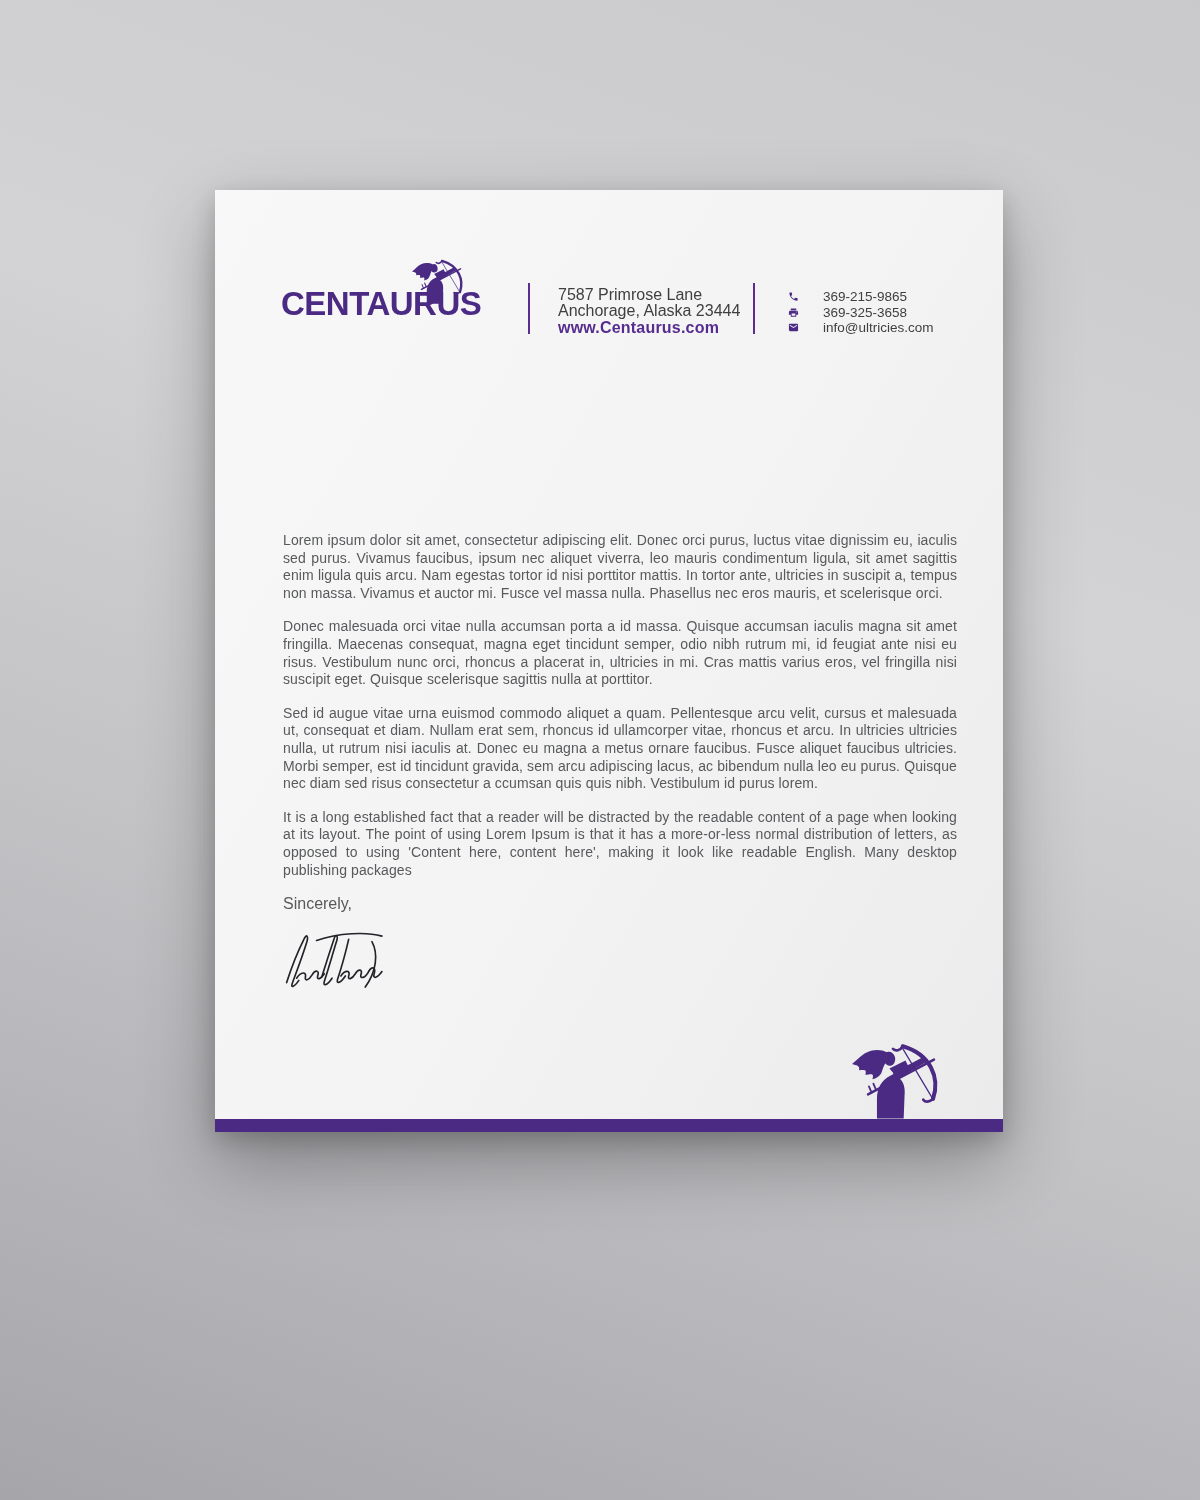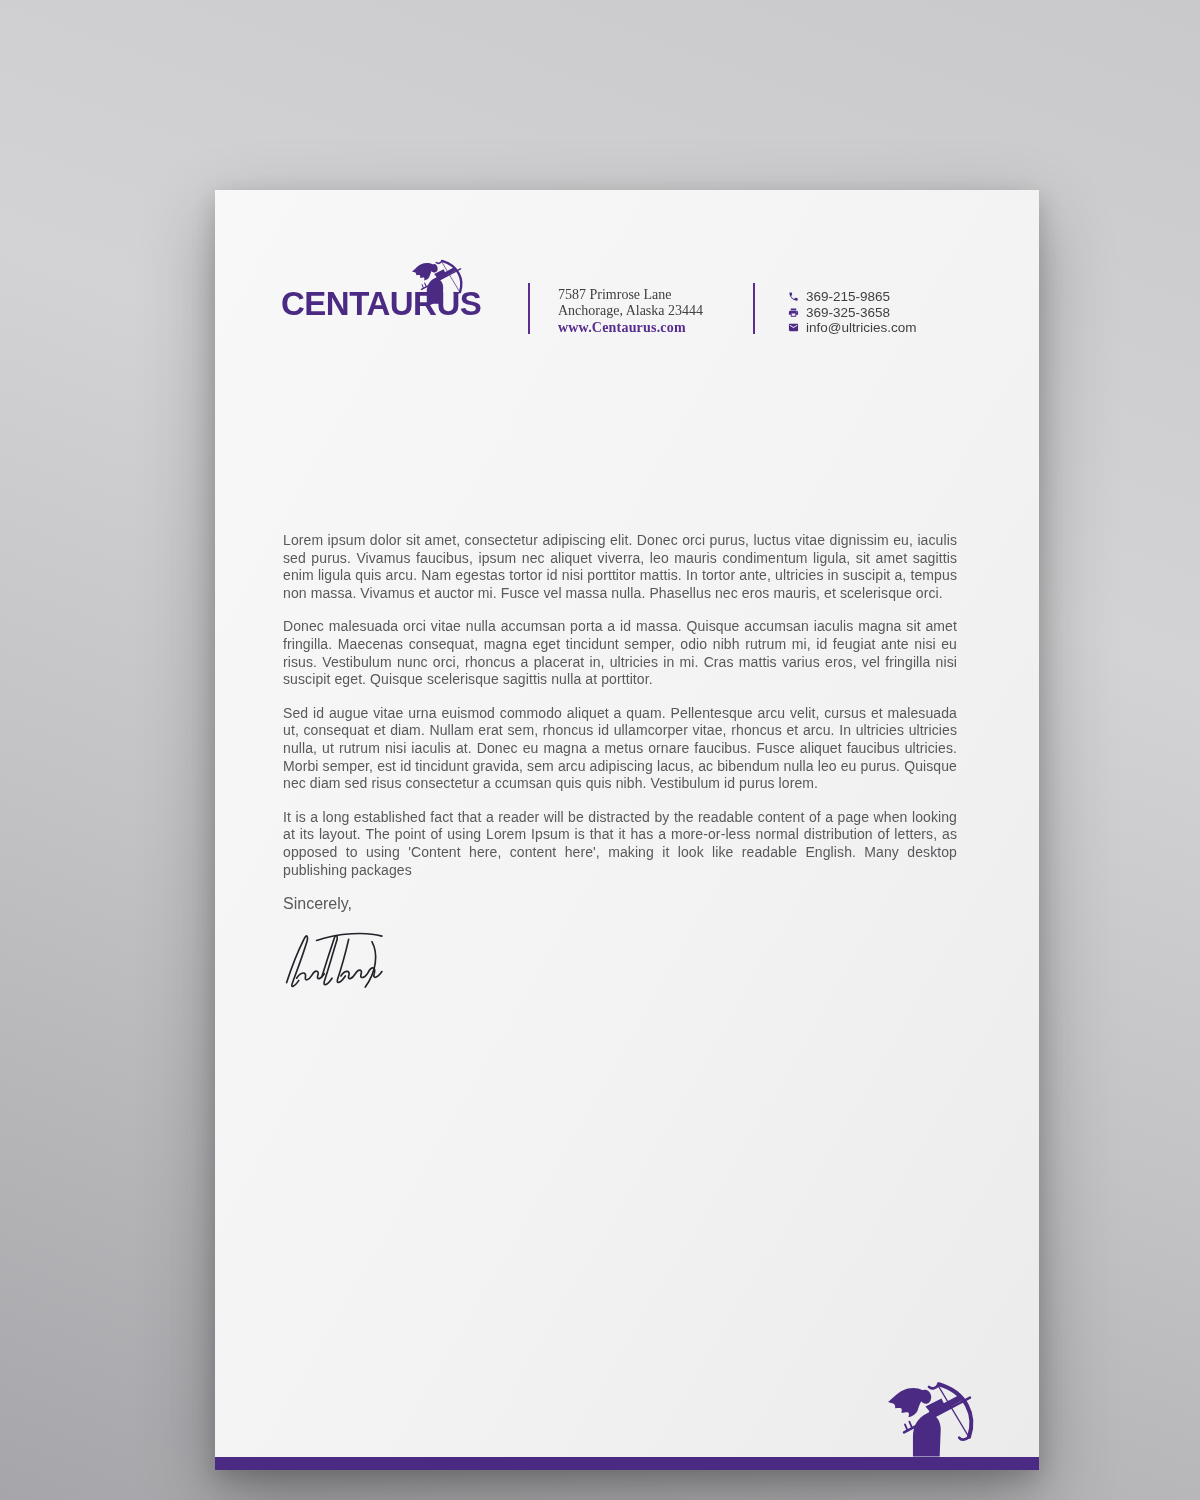--- a/index.html
+++ b/index.html
@@ -3,36 +3,35 @@
 <meta charset="utf-8">
 <style>
   html,body{margin:0;padding:0;}
   body{
     width:1200px;height:1500px;overflow:hidden;
     background:linear-gradient(200deg,#c9c9cb 0%,#d3d3d5 35%,#c3c3c6 62%,#a6a6aa 100%);
     font-family:"Liberation Sans", sans-serif;
     position:relative;
   }
   .page{
-    position:absolute;left:215px;top:190px;width:788px;height:1280px;
+    position:absolute;left:215px;top:190px;width:788px;height:942px;
     background:linear-gradient(120deg,#f8f8f9 0%,#f3f3f4 55%,#ebebec 100%);
     box-shadow:0 30px 70px rgba(0,0,0,.30), 0 8px 22px rgba(0,0,0,.18);
-    padding-left:36px;
   }
   
   .logo{position:absolute;left:66px;top:95px;white-space:nowrap;}
   .logo-text{font-size:33px;font-weight:800;color:#4b2a84;letter-spacing:-.5px;}
   .logo-archer{position:absolute;left:131px;top:-26px;width:58px;height:45px;}
   .vdiv{position:absolute;top:93px;width:2px;height:51px;background:#5b2d90;}
   .vdiv-1{left:313px;}
   .vdiv-2{left:538px;}
-  .addr{position:absolute;left:343px;top:97px;font-size:14px;line-height:16px;color:#3f3f41;font-family:Liberation Serif, serif;}
+  .addr{position:absolute;left:343px;top:97px;font-size:16px;line-height:16px;color:#3f3f41;}
   .site{color:#562c8e;font-weight:700;text-decoration:none;display:inline-block;margin-top:1px;letter-spacing:.2px;}
   .contact{position:absolute;left:573px;top:99px;font-size:13.5px;line-height:15.6px;color:#3f3f41;}
-  .crow{display:flex;align-items:center;gap:7px;height:15.6px;}
+  .crow{display:flex;align-items:center;gap:24px;height:15.6px;}
   .crow svg{width:11px;height:11px;fill:#4b2a84;flex:0 0 auto;}
   
   .letter{position:absolute;left:68px;top:326px;width:674px;}
   .salutation{font-size:21px;font-weight:400;color:#545456;margin:0 0 25px;letter-spacing:.3px;}
   .letter p.body{margin:16px 0 12px;font-size:14px;line-height:17.6px;color:#58595b;text-align:justify;letter-spacing:.1px;}
   .closing{margin:16px 0 0;font-size:16px;color:#58595b;}
   .signature-svg{margin-top:12px;display:block;}
   .sig-stroke{stroke:#232329;stroke-width:3;fill:none;stroke-linecap:round;stroke-linejoin:round;}
   
   .foot-bar{position:absolute;left:0;bottom:0;width:100%;height:13px;background:#4b2a84;}

